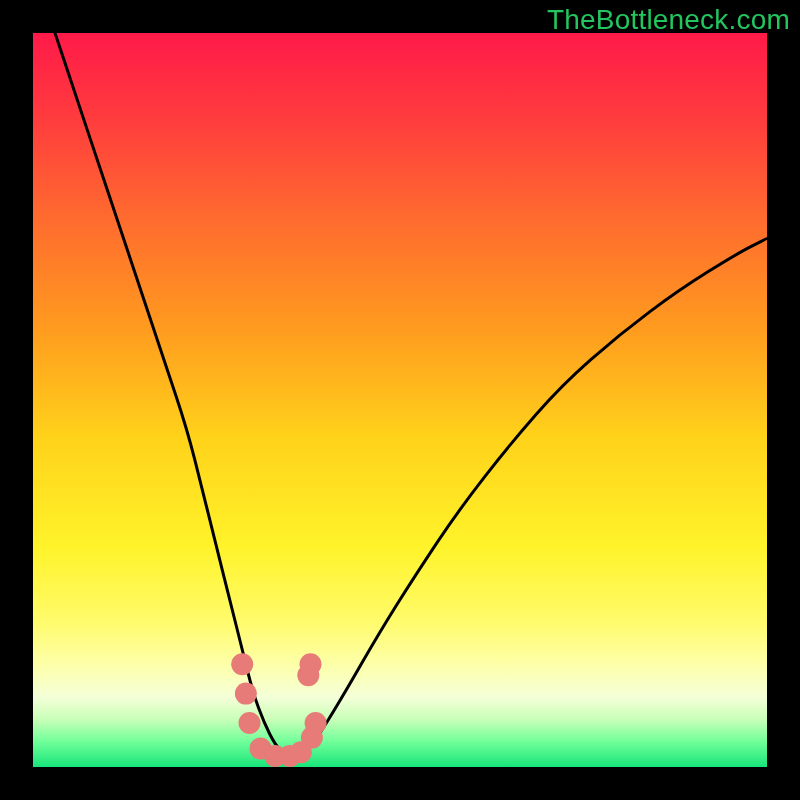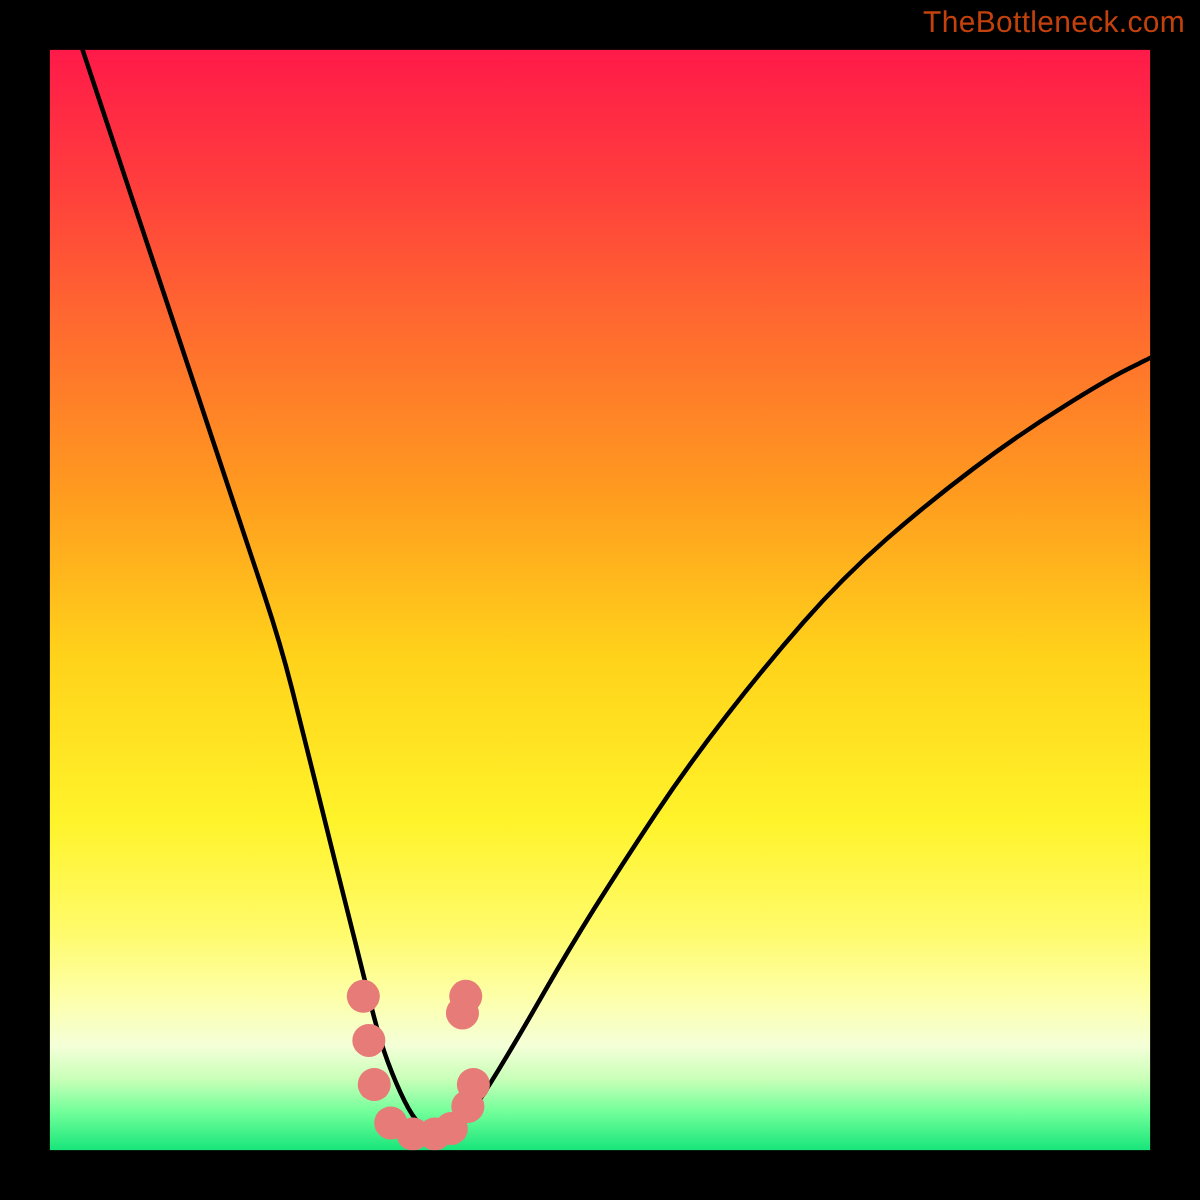--- a/index.html
+++ b/index.html
@@ -29,22 +29,22 @@
   }
   .plot svg {
     display: block;
     width: 734px;
     height: 734px;
   }
   .watermark {
     position: absolute;
     top: 4px;
     right: 10px;
-    color: #c2410c;
-    font-size: 20px;
+    color: #22c55e;
+    font-size: 28px;
     font-weight: 500;
     letter-spacing: 0.2px;
     user-select: none;
   }
 </style>
 </head>
 <body>
 
 <div class="frame">
   <div class="plot">

